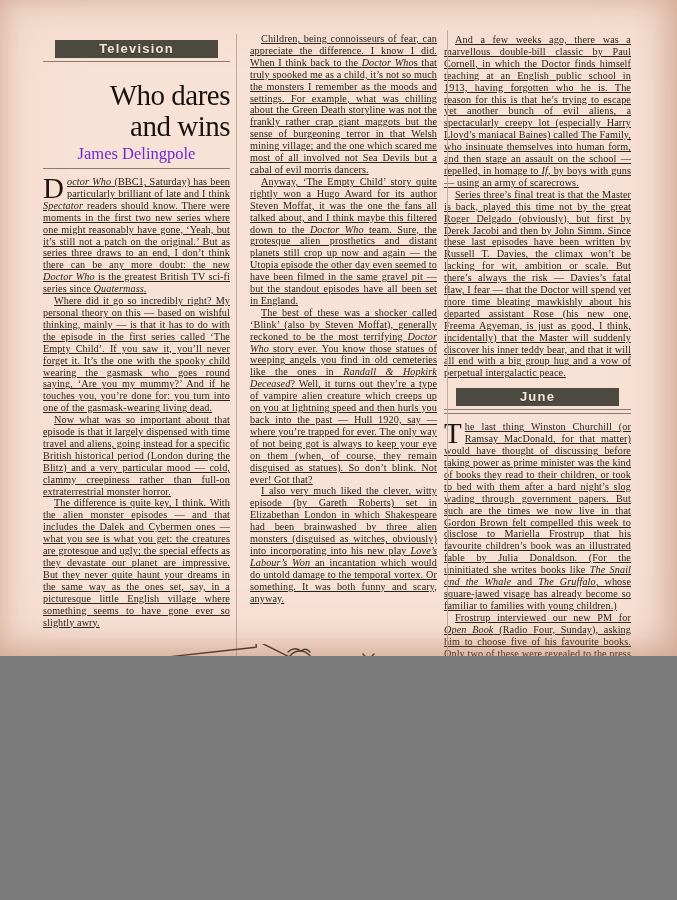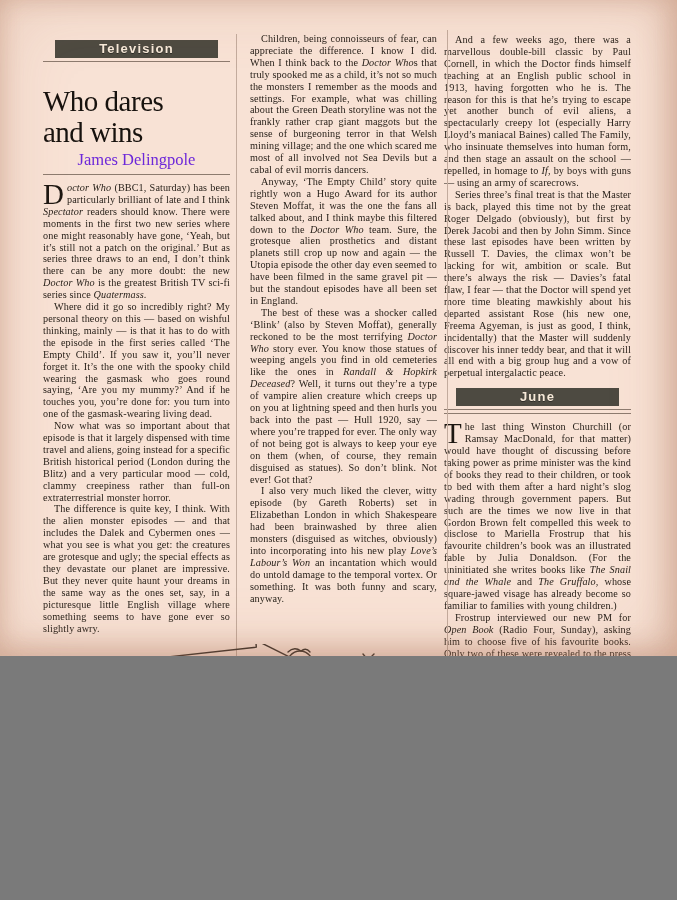--- a/index.html
+++ b/index.html
@@ -14,36 +14,36 @@
                inset -16px 0 26px rgba(160,100,70,.20),
                inset 0 -16px 22px rgba(160,100,70,.14),
                inset 8px 0 18px rgba(190,140,110,.12);
   }
   .col{position:absolute;width:187px;overflow:hidden;}
   .col1{left:43px;top:40px;height:618px;}
   .col2{left:250px;top:33px;height:628px;}
   .col3{left:444px;top:34px;height:812px;}
   .col p{
     margin:0;font-size:10.2px;line-height:11.9px;text-align:justify;
-    text-indent:11px;letter-spacing:.1px;
+    text-indent:11px;letter-spacing:.1px;text-decoration:underline;
   }
   .col p.dropcap{text-indent:0;}
   .col p.dropcap::first-letter{
     float:left;font-size:29px;line-height:22px;padding:1px 3px 0 0;color:#1d1711;
   }
   .bar{
     background:#4d4a41;color:#f7ead9;margin:0 12px;
     font-family:"Liberation Sans",sans-serif;font-weight:bold;
     font-size:13px;letter-spacing:1.2px;text-align:center;padding:1px 0 2px;
     text-shadow:0 1px 0 rgba(0,0,0,.4);
   }
   .rule{height:1px;background:#8d7b6f;margin:3px 0;}
   .title{
-    margin:24px 0 2px;font-weight:400;font-size:29px;line-height:31px;
-    text-align:left;white-space:pre-line;color:#17120e;letter-spacing:-.5px;
+    margin:18px 0 2px;font-weight:400;font-size:29px;line-height:31px;
+    text-align:right;white-space:pre-line;color:#17120e;letter-spacing:-.5px;
   }
   .byline{color:#6d28d9;font-size:16.5px;line-height:20px;text-align:center;margin:1px 0 4px;}
   .section-head{margin-bottom:7px;}
   .radio-head{margin-top:9px;}
   .vrule{position:absolute;width:1px;background:#c3ab9d;}
   .vrule1{left:236px;top:34px;height:622px;}
   .vrule2{left:447px;top:30px;height:816px;}
   .cartoon{position:absolute;left:38px;top:644px;width:404px;height:232px;}
   .footer{
     position:absolute;left:43px;right:31px;top:852px;

